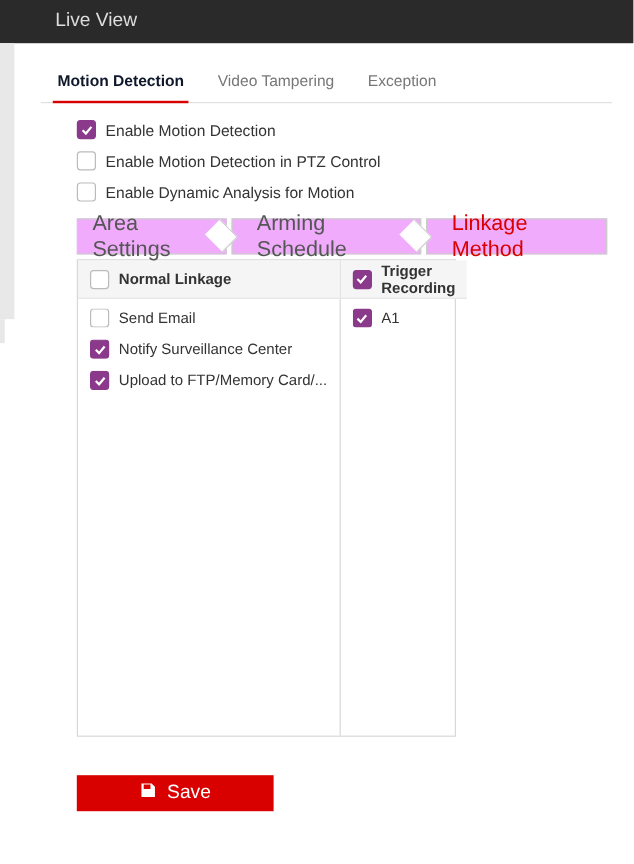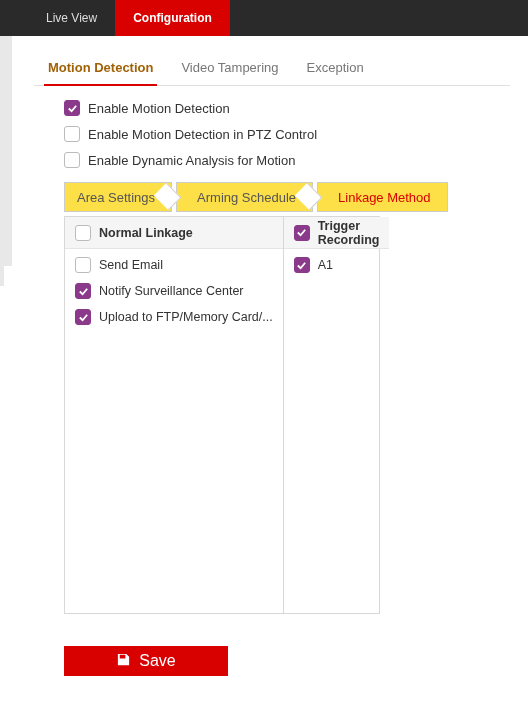--- a/index.html
+++ b/index.html
@@ -17,21 +17,21 @@
     height: 36px;
     display: flex;
     align-items: stretch;
     padding-left: 28px;
   }
   .toptab {
     display: flex;
     align-items: center;
     padding: 0 18px;
     color: #ddd;
-    font-size: 12px;
+    font-size: 16px;
     cursor: pointer;
   }
   .toptab.active {
     background: #d90000;
     color: #fff;
     font-weight: bold;
   }
   .leftstub {
     position: absolute;
     left: 0;
@@ -58,21 +58,21 @@
     padding-top: 6px;
   }
   .subtab {
     padding: 8px 14px 10px;
     color: #777;
     font-size: 13px;
     cursor: pointer;
     position: relative;
   }
   .subtab.active {
-    color: #a16207;
+    color: #0f172a;
     font-weight: bold;
   }
   .subtab.active::after {
     content: "";
     position: absolute;
     left: 10px; right: 10px; bottom: -1px;
     height: 2px;
     background: #d90000;
   }
   .checks {
@@ -106,24 +106,24 @@
     display: flex;
     margin-left: 30px;
     height: 30px;
   }
   .steptab {
     border: 1px solid #ccc;
     padding: 0 16px 0 20px;
     display: flex;
     align-items: center;
     color: #555;
-    font-size: 13px;
+    font-size: 18px;
     cursor: pointer;
     position: relative;
-    background: #fde047;
+    background: #f0abfc;
     margin-right: 4px;
   }
   .steptab:first-child { padding-left: 12px; }
   .steptab::after {
     content: "";
     position: absolute;
     right: -7px;
     top: 3px;
     width: 20px;
     height: 20px;
@@ -195,23 +195,20 @@
     cursor: pointer;
   }
   .save-btn svg { width: 15px; height: 15px; }
 </style>
 </head>
 <body>
 
 <div class="topbar">
   <div class="toptab">
     <span>Live View</span>
-  </div>
-  <div class="toptab active">
-    <span>Configuration</span>
   </div>
 </div>
 
 <div class="leftstub"></div>
 <div class="leftstub2"></div>
 
 <div class="content">
 
   <div class="subtabs">
     <div class="subtab active">

